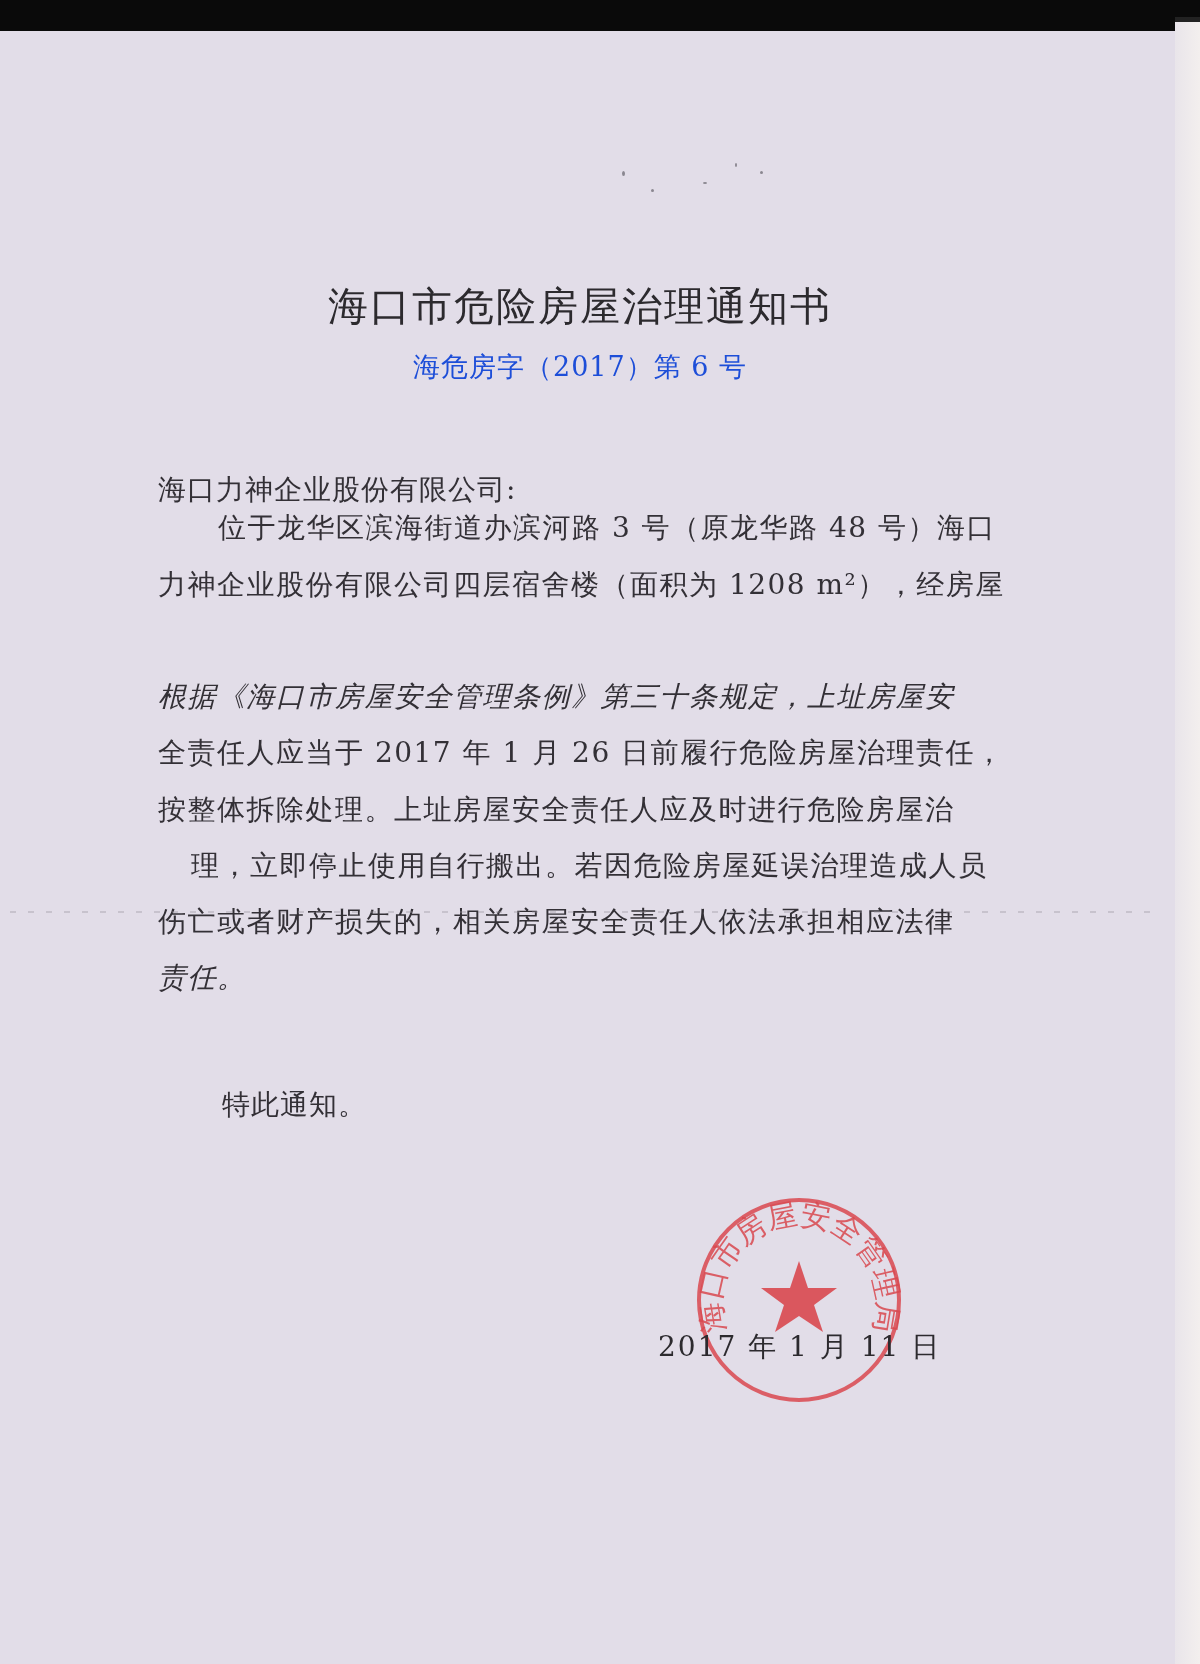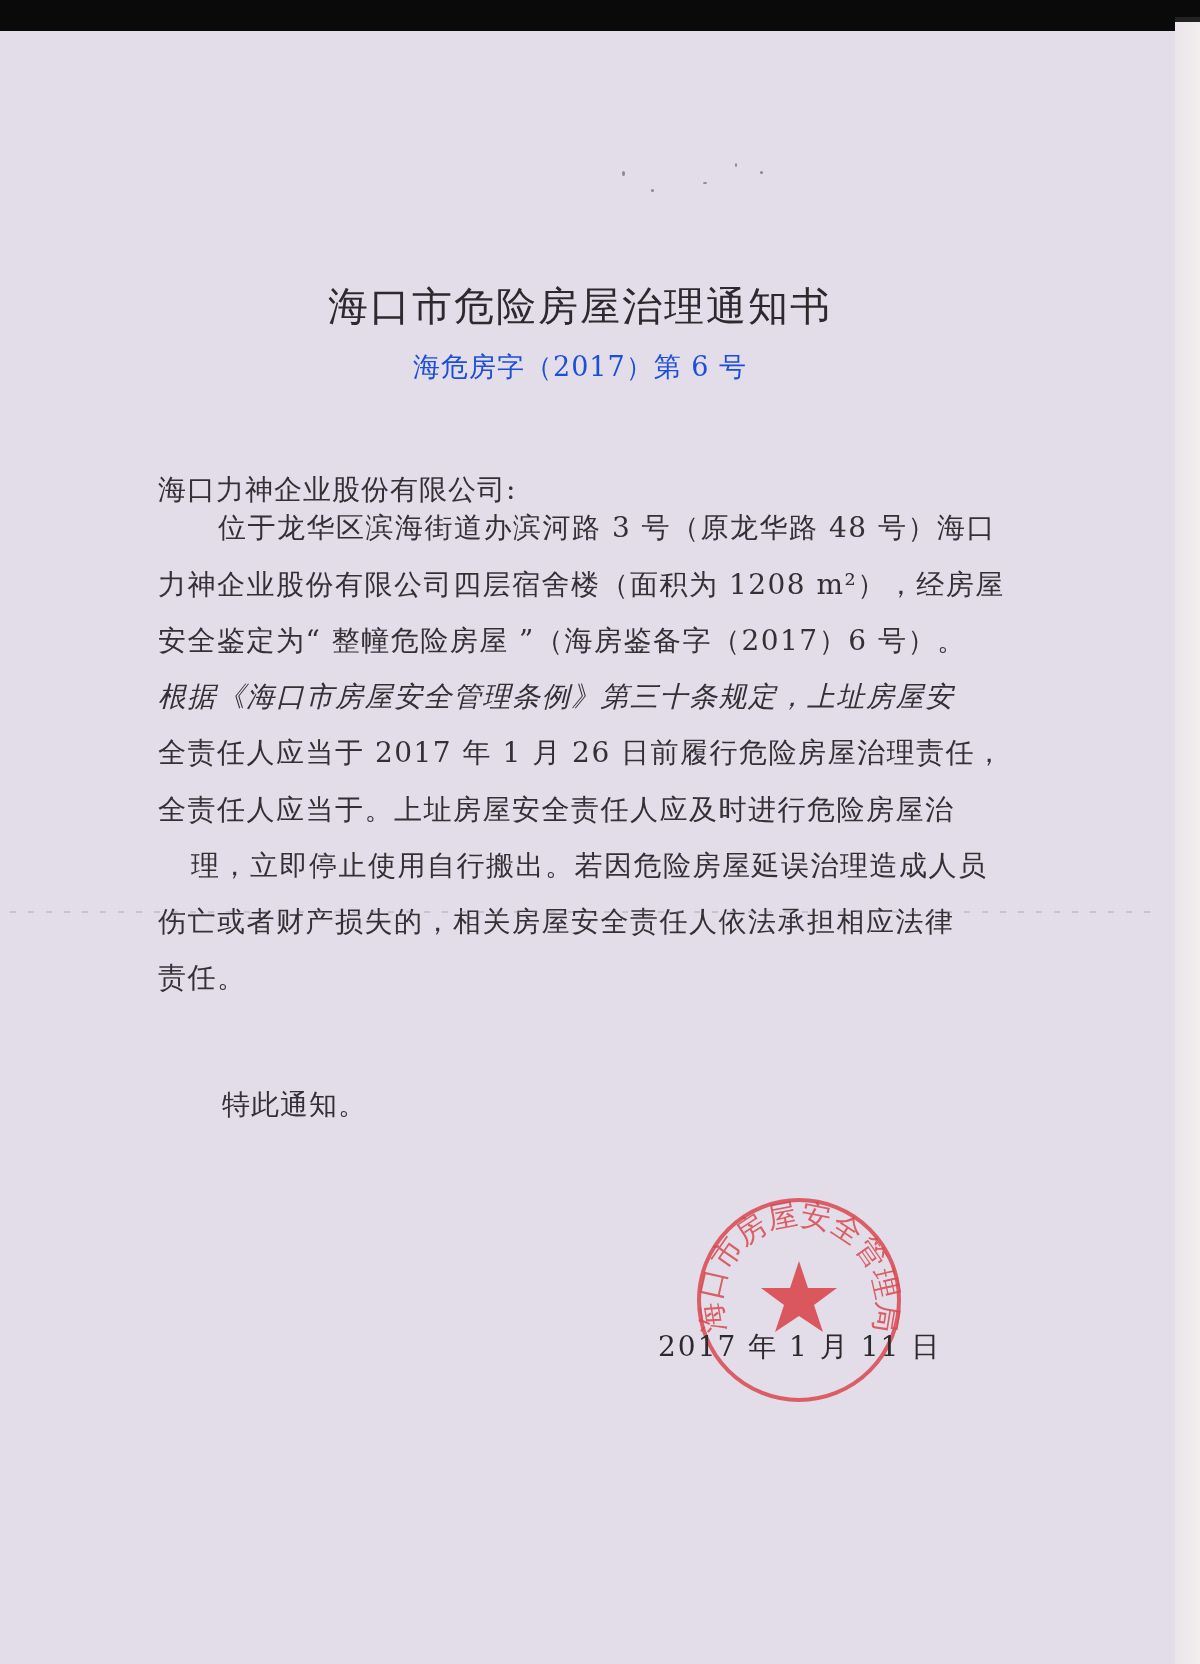--- a/index.html
+++ b/index.html
@@ -64,27 +64,26 @@
   <div class="speck" style="left:735px;top:132px;width:2px;height:4px;"></div>
   <div class="speck" style="left:760px;top:140px;width:3px;height:3px;"></div>
 
   <div class="title">海口市危险房屋治理通知书</div>
   <div class="doc-number">海危房字（2017）第 6 号</div>
 
   <div class="salutation">海口力神企业股份有限公司:</div>
 
   <div class="body-line" style="top:478px;left:218px;">位于龙华区滨海街道办滨河路 3 号（原龙华路 48 号）海口</div>
   <div class="body-line" style="top:535px;">力神企业股份有限公司四层宿舍楼（面积为 1208 m²），经房屋</div>
-  <div class="body-line" style="top:591px;">安全鉴定为“ 整幢危险房屋 ”（海房鉴备字（2017）6 号）。</div>
   <div class="body-line" style="top:647px;font-style:italic;">根据《海口市房屋安全管理条例》第三十条规定，上址房屋安</div>
   <div class="body-line" style="top:703px;">全责任人应当于 2017 年 1 月 26 日前履行危险房屋治理责任，</div>
-  <div class="body-line" style="top:760px;">全责任人应当于。上址房屋安全责任人应及时进行危险房屋治</div>
+  <div class="body-line" style="top:760px;">按整体拆除处理。上址房屋安全责任人应及时进行危险房屋治</div>
   <div class="body-line" style="top:816px;margin-left:33px;">理，立即停止使用自行搬出。若因危险房屋延误治理造成人员</div>
   <div class="body-line" style="top:872px;">伤亡或者财产损失的，相关房屋安全责任人依法承担相应法律</div>
-  <div class="body-line" style="top:928px;">责任。</div>
+  <div class="body-line" style="top:928px;font-style:italic;">责任。</div>
 
   <div class="scan-line"></div>
 
   <div class="closing">特此通知。</div>
 
   <svg class="seal" viewBox="0 0 214 214">
     <defs>
       <path id="sealArc" d="M 40,150 A 78,78 0 1,1 174,150"></path>
     </defs>
     <circle cx="107" cy="107" r="100" fill="none" stroke="#d9484f" stroke-width="4" opacity="0.85"></circle>

